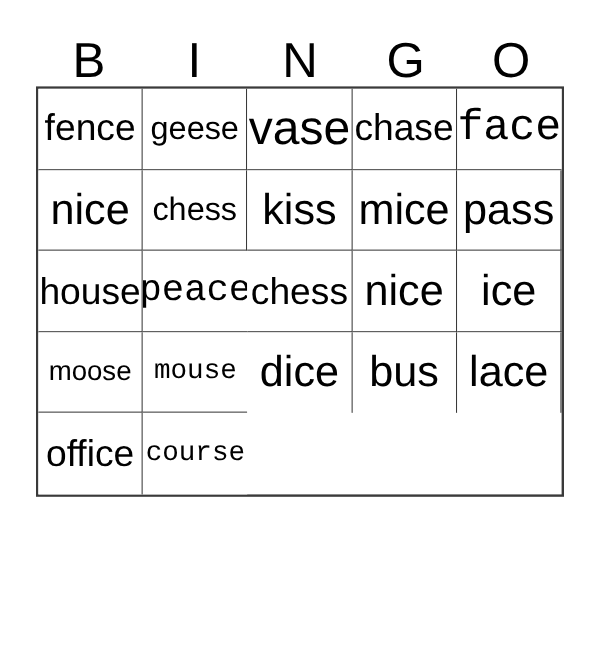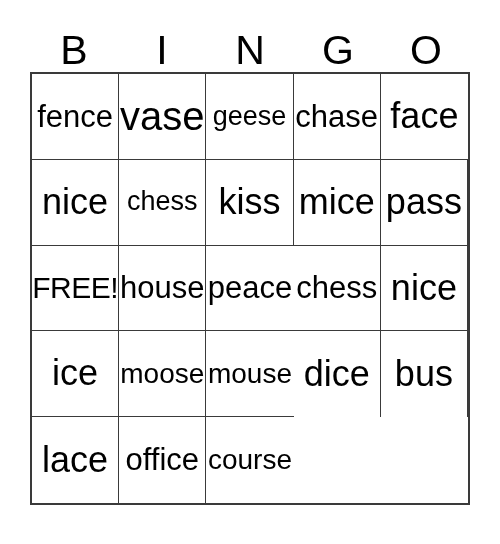--- a/index.html
+++ b/index.html
@@ -43,57 +43,57 @@
     color: #000000;
     user-select: none;
   }
 
   
   #grid {
     position: absolute;
     left: 30px;
     top: 72px;
     width: 440px;
-    height: 433px;
+    height: 342px;
     box-sizing: border-box;
     border: 2px solid #3a3a3a;
     display: grid;
     grid-template-columns: repeat(5, 1fr);
     grid-template-rows: repeat(5, 1fr);
     background: #ffffff;
   }
   .cell {
     box-sizing: border-box;
     border-right: 1px solid #3a3a3a;
     border-bottom: 1px solid #3a3a3a;
     display: flex;
     align-items: center;
     justify-content: center;
     overflow: hidden;
     background: #ffffff;
   }
-  .cell.col-last { border-right: none; }
+  .cell.col-last { border-right: none; font-family: Liberation Mono, monospace; }
   .cell.row-last { border-bottom: none; justify-content: center; }
 
   .cell-text {
     display: block;
     white-space: nowrap;
     text-align: center;
     line-height: 1.02;
     font-weight: 400;
     color: #000000;
     padding: 0 1px;
   }
 
   
   .fs-xl   { font-size: 40px; }
   .fs-lg   { font-size: 36px; }
   .fs-md   { font-size: 31px; }
   .fs-sm   { font-size: 27px; }
-  .fs-xs   { font-size: 28px; }
+  .fs-xs   { font-size: 23px; }
   .fs-free { font-size: 30px; letter-spacing: -0.5px; }
 </style>
 </head>
 <body>
 
 <div id="card">
 
   <div id="header-row">
     <div class="header-cell">B</div>
     <div class="header-cell">I</div>
@@ -101,24 +101,24 @@
     <div class="header-cell">G</div>
     <div class="header-cell">O</div>
   </div>
 
   <div id="grid">
 
     <div class="cell">
         <span class="cell-text fs-md">fence</span>
       </div>
     <div class="cell">
-        <span class="cell-text fs-xl">vase</span>
+        <span class="cell-text fs-sm">geese</span>
       </div>
     <div class="cell">
-        <span class="cell-text fs-sm">geese</span>
+        <span class="cell-text fs-xl">vase</span>
       </div>
     <div class="cell">
         <span class="cell-text fs-md">chase</span>
       </div>
     <div class="cell col-last">
         <span class="cell-text fs-lg">face</span>
       </div>
 
     <div class="cell">
         <span class="cell-text fs-lg">nice</span>
@@ -128,23 +128,20 @@
       </div>
     <div class="cell">
         <span class="cell-text fs-lg">kiss</span>
       </div>
 
     <div class="cell">
         <span class="cell-text fs-lg">mice</span>
       </div>
     <div class="cell">
         <span class="cell-text fs-lg">pass</span>
-      </div>
-    <div class="cell">
-        <span class="cell-text fs-free">FREE!</span>
       </div>
     <div class="cell">
         <span class="cell-text fs-md">house</span>
       </div>
     <div class="cell col-last">
         <span class="cell-text fs-md">peace</span>
       </div>
 
     <div class="cell">
         <span class="cell-text fs-md">chess</span>

